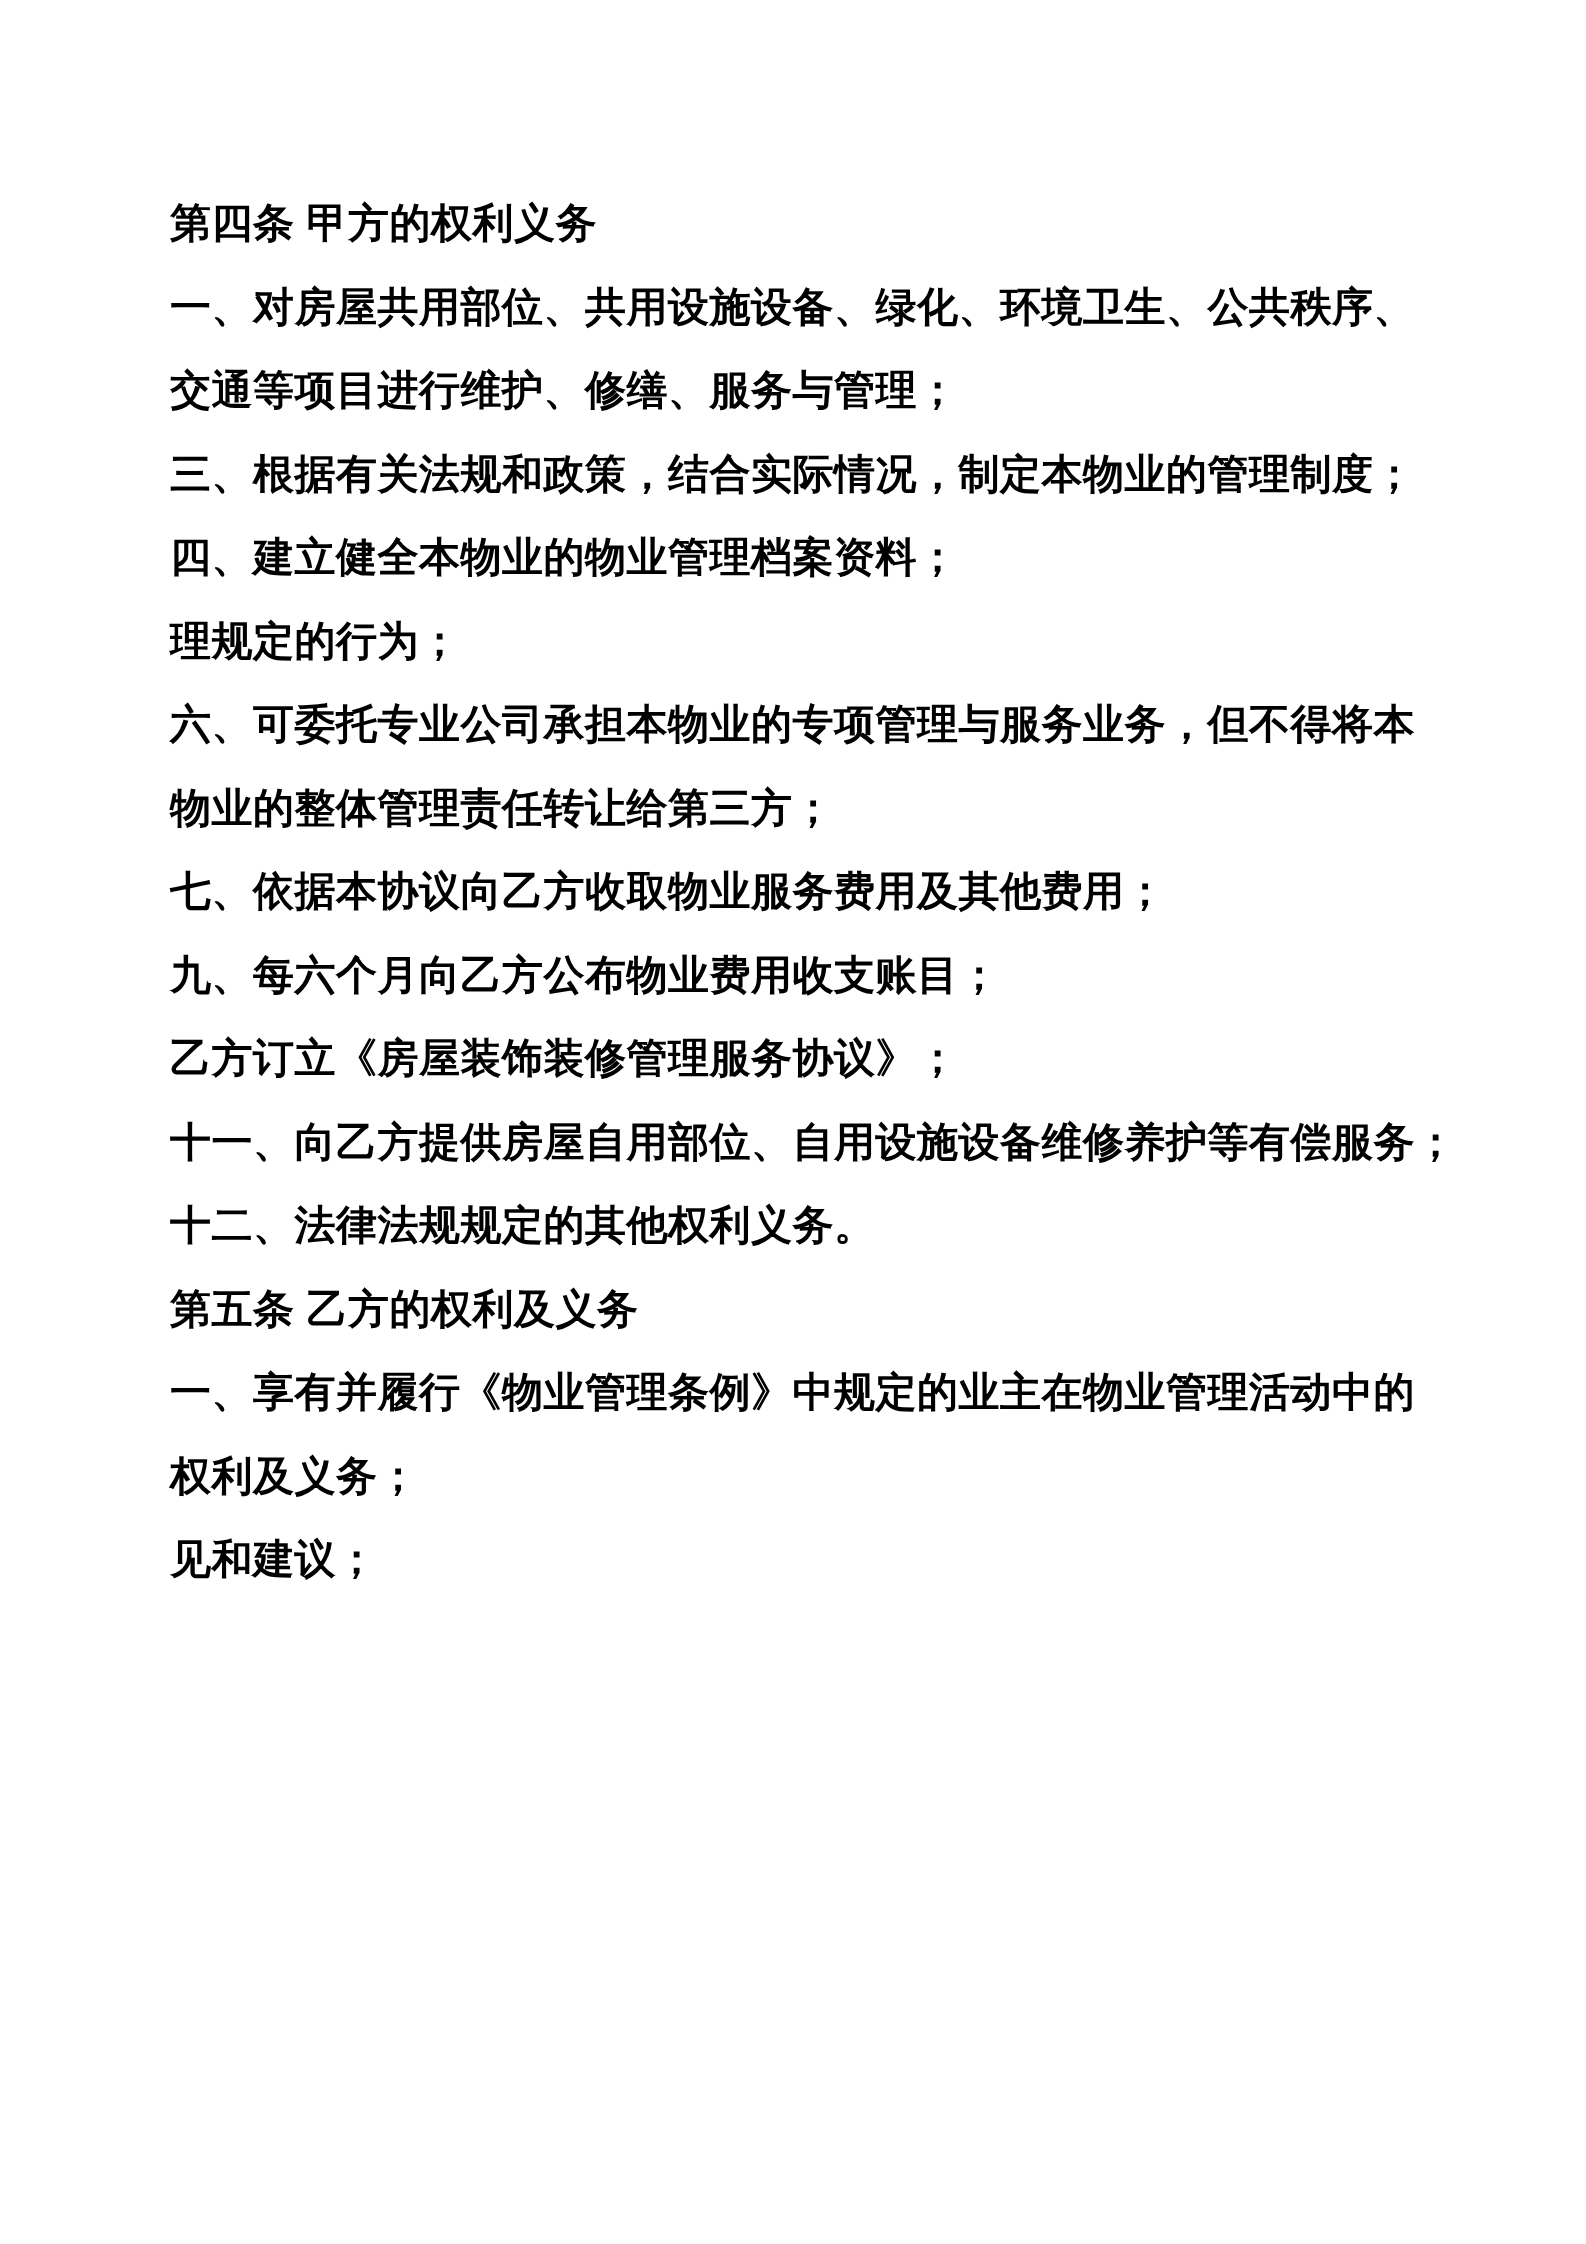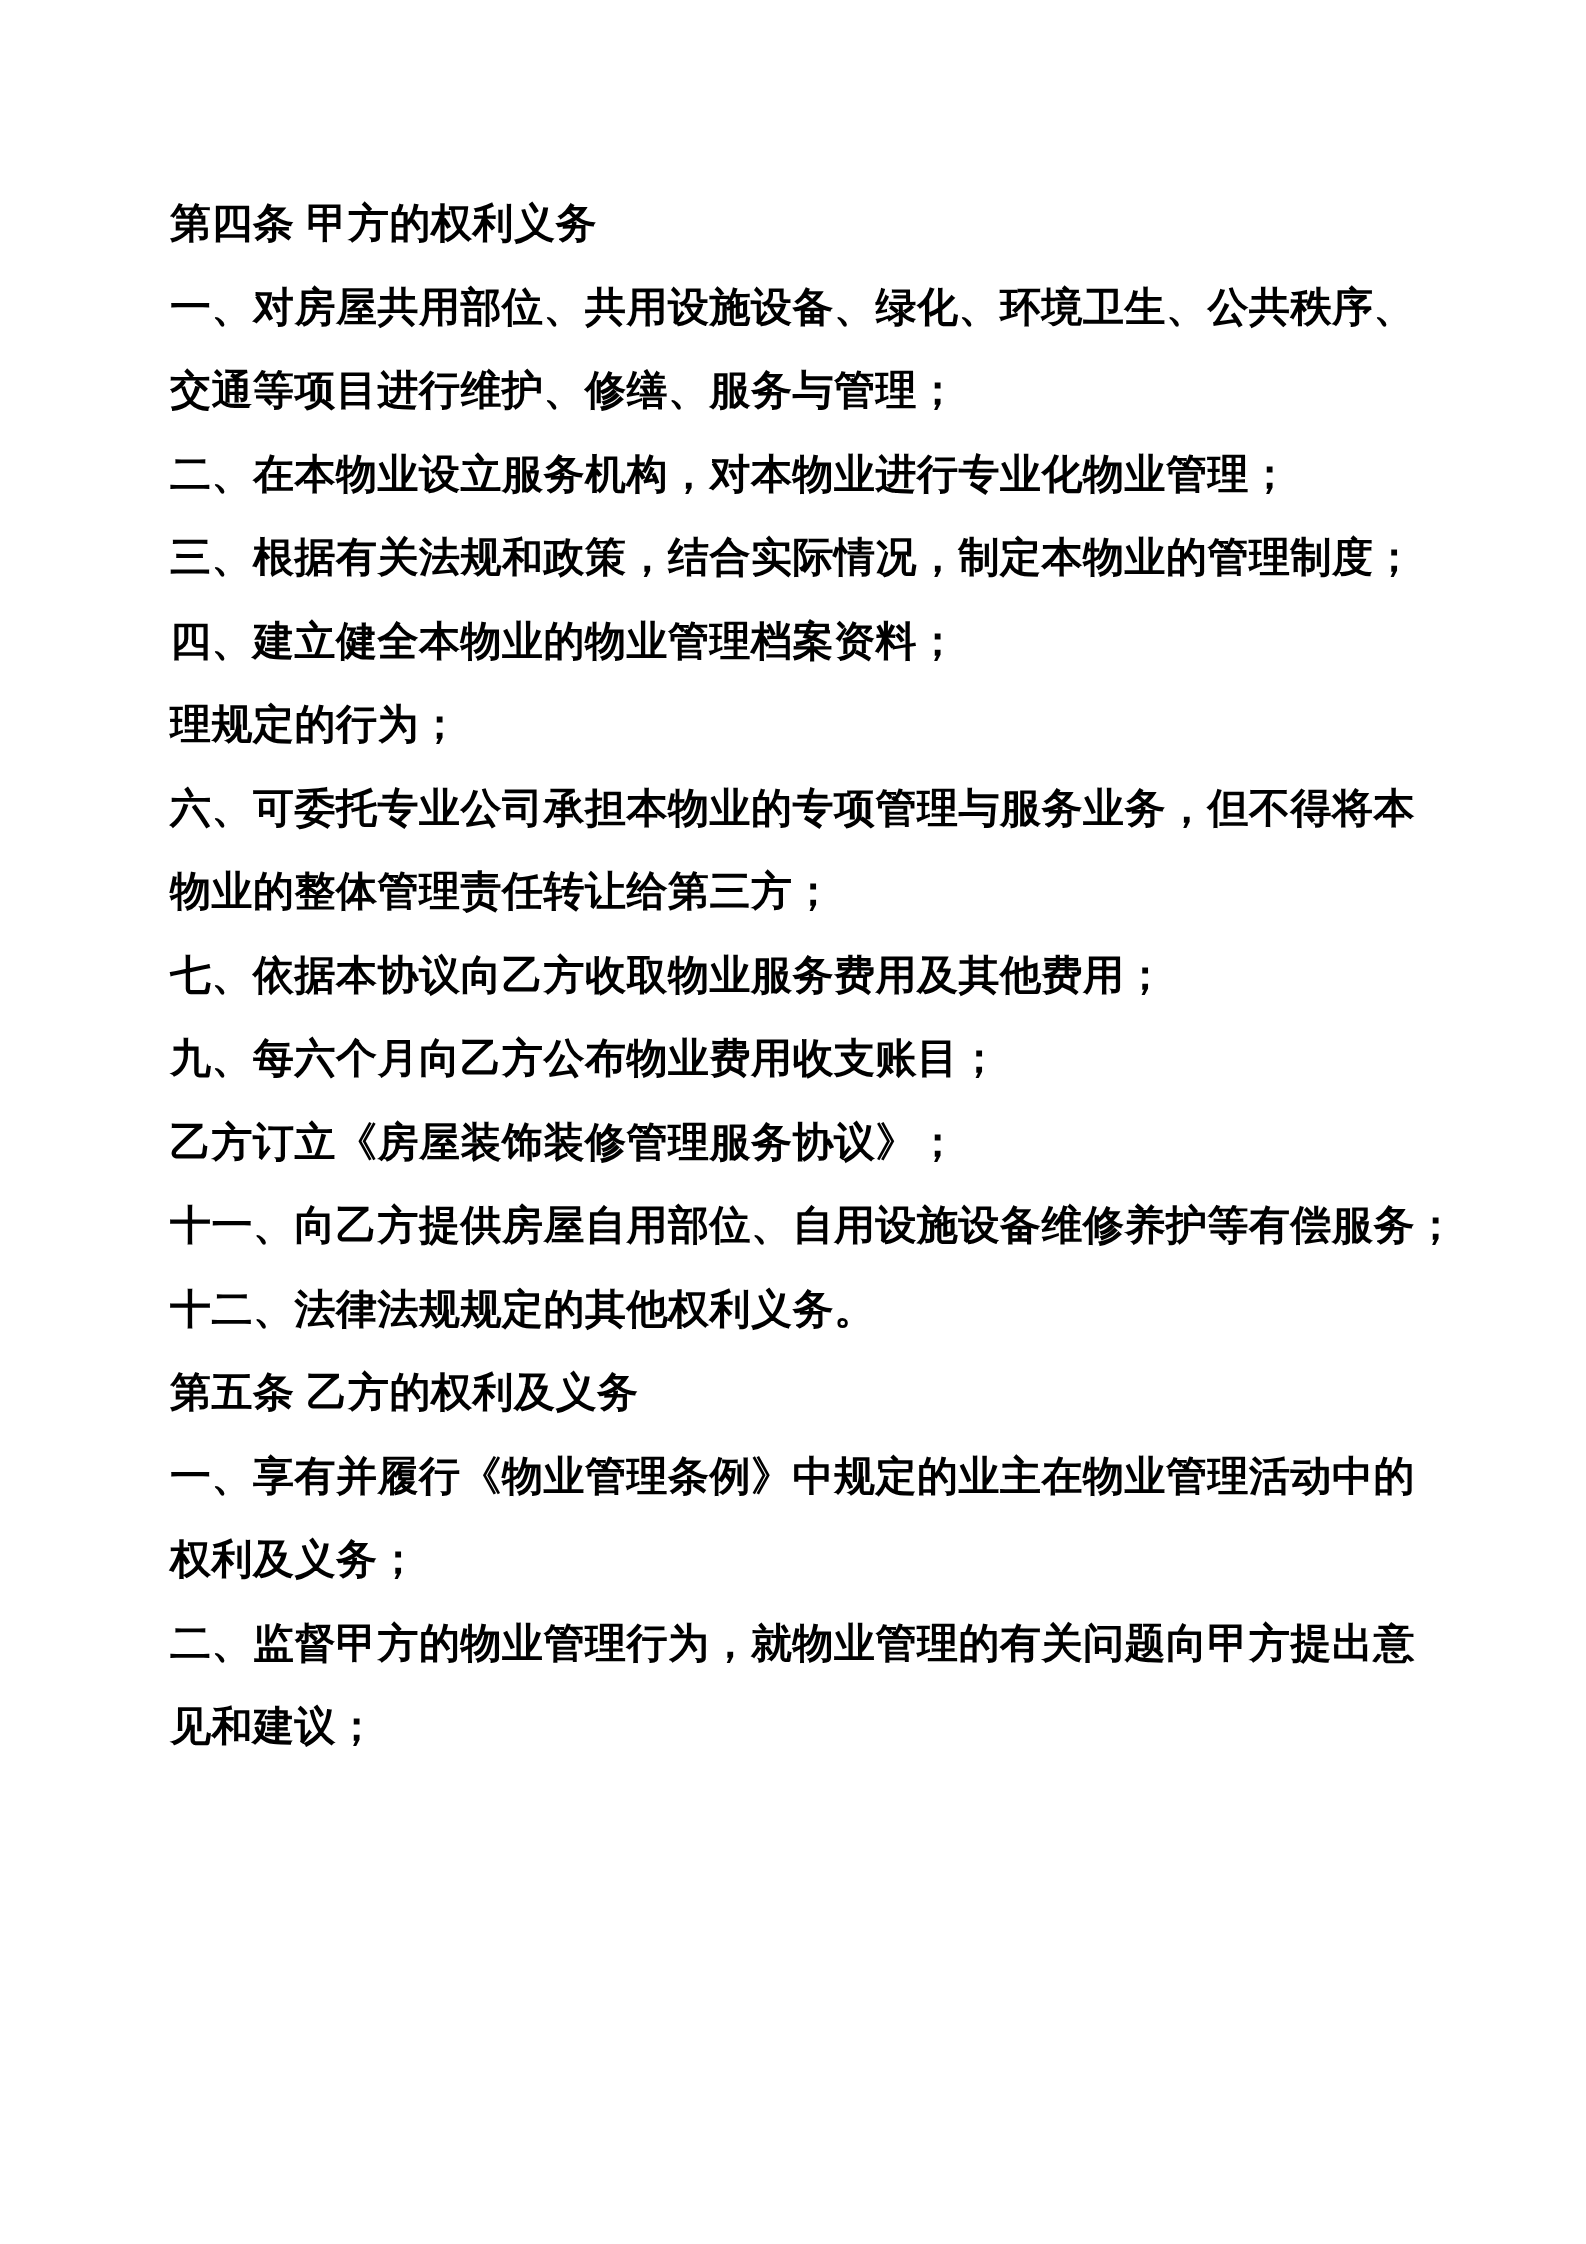--- a/index.html
+++ b/index.html
@@ -37,33 +37,31 @@
 </head>
 <body>
 
 <div class="page">
   <div class="content">
 
     <div class="line heading">第四条 甲方的权利义务</div>
 
     <div class="line">一、对房屋共用部位、共用设施设备、绿化、环境卫生、公共秩序、</div>
     <div class="line">交通等项目进行维护、修缮、服务与管理；</div>
-    <div class="line">二、在本物业设立服务机构，对本物业进行专业化物业管理；</div>
     <div class="line">三、根据有关法规和政策，结合实际情况，制定本物业的管理制度；</div>
     <div class="line">四、建立健全本物业的物业管理档案资料；</div>
     <div class="line">理规定的行为；</div>
     <div class="line">六、可委托专业公司承担本物业的专项管理与服务业务，但不得将本</div>
     <div class="line">物业的整体管理责任转让给第三方；</div>
     <div class="line">七、依据本协议向乙方收取物业服务费用及其他费用；</div>
     <div class="line">九、每六个月向乙方公布物业费用收支账目；</div>
     <div class="line">乙方订立《房屋装饰装修管理服务协议》；</div>
     <div class="line">十一、向乙方提供房屋自用部位、自用设施设备维修养护等有偿服务；</div>
     <div class="line">十二、法律法规规定的其他权利义务。</div>
 
     <div class="line heading">第五条 乙方的权利及义务</div>
 
     <div class="line">一、享有并履行《物业管理条例》中规定的业主在物业管理活动中的</div>
     <div class="line">权利及义务；</div>
-    <div class="line">二、监督甲方的物业管理行为，就物业管理的有关问题向甲方提出意</div>
     <div class="line">见和建议；</div>
 
   </div>
 </div>
 
 </body></html>

